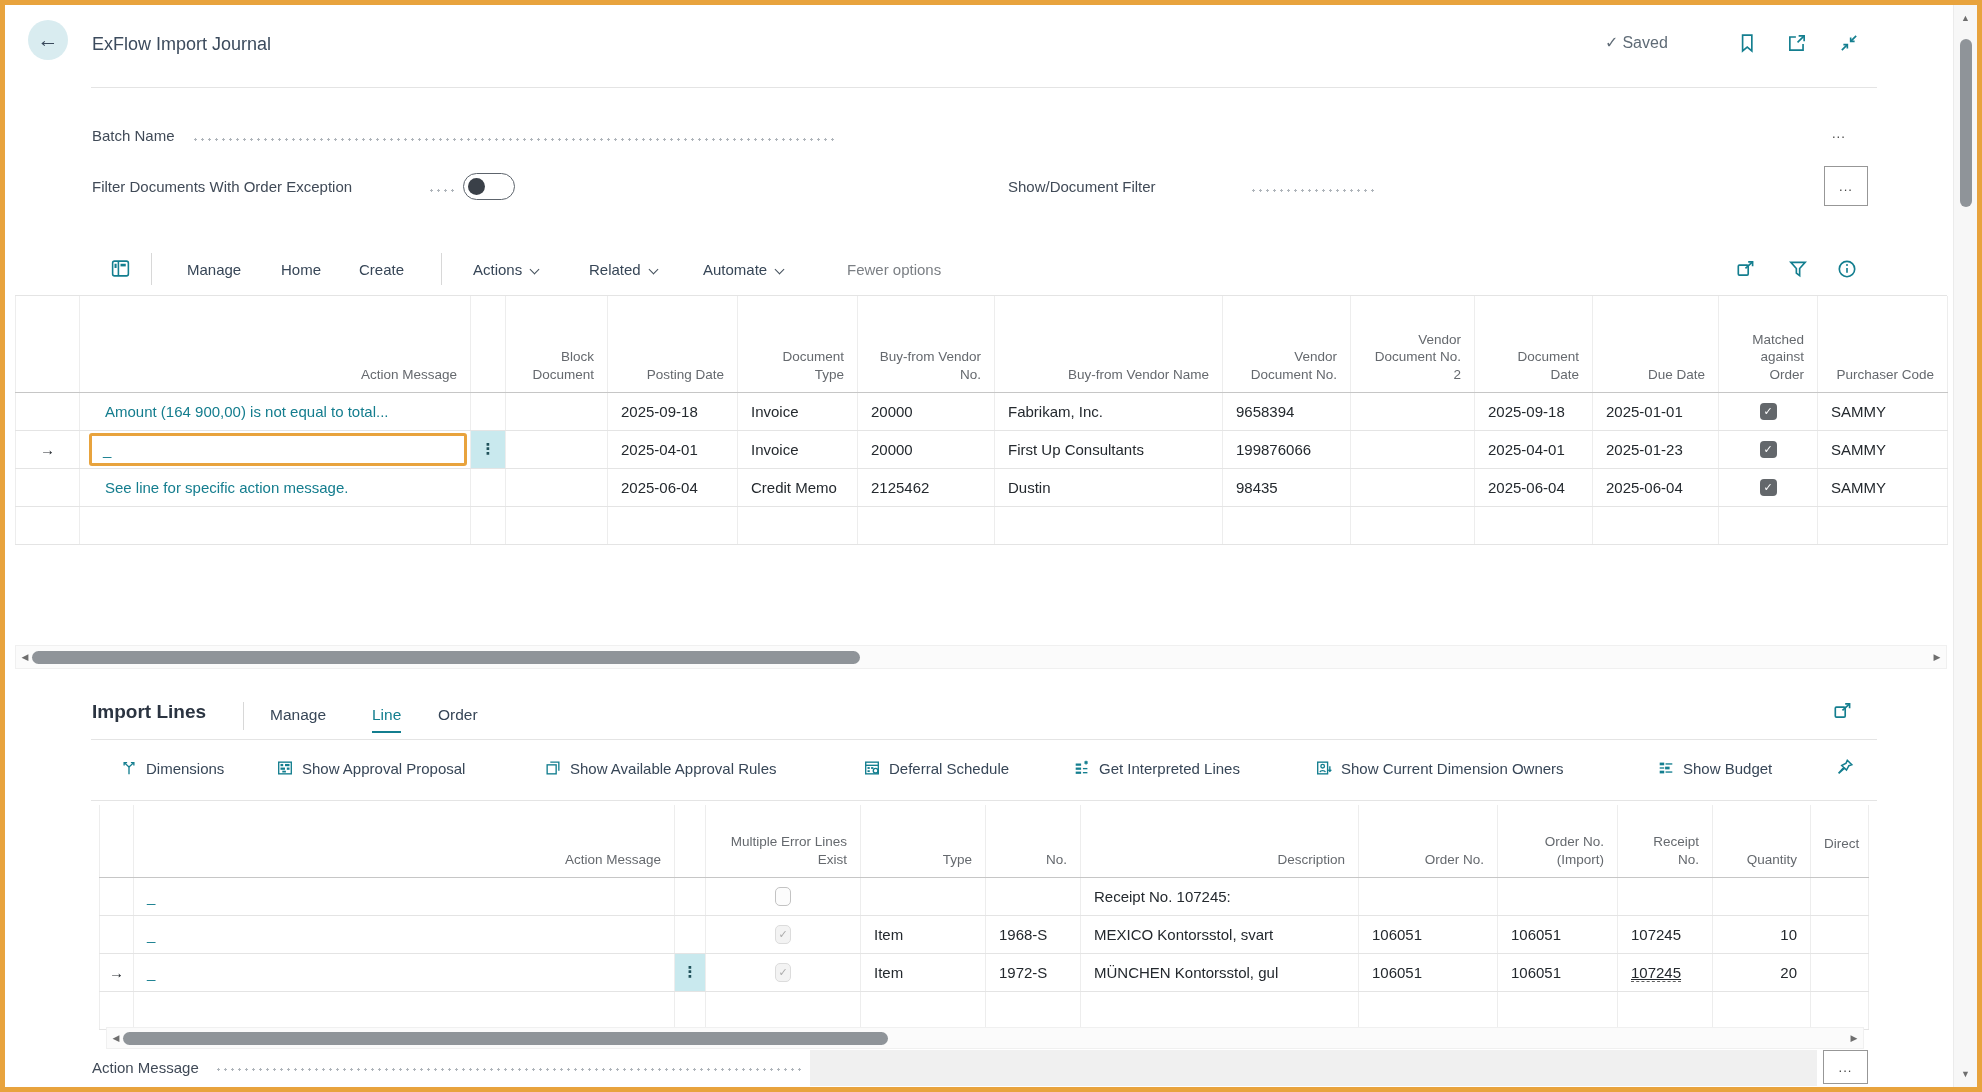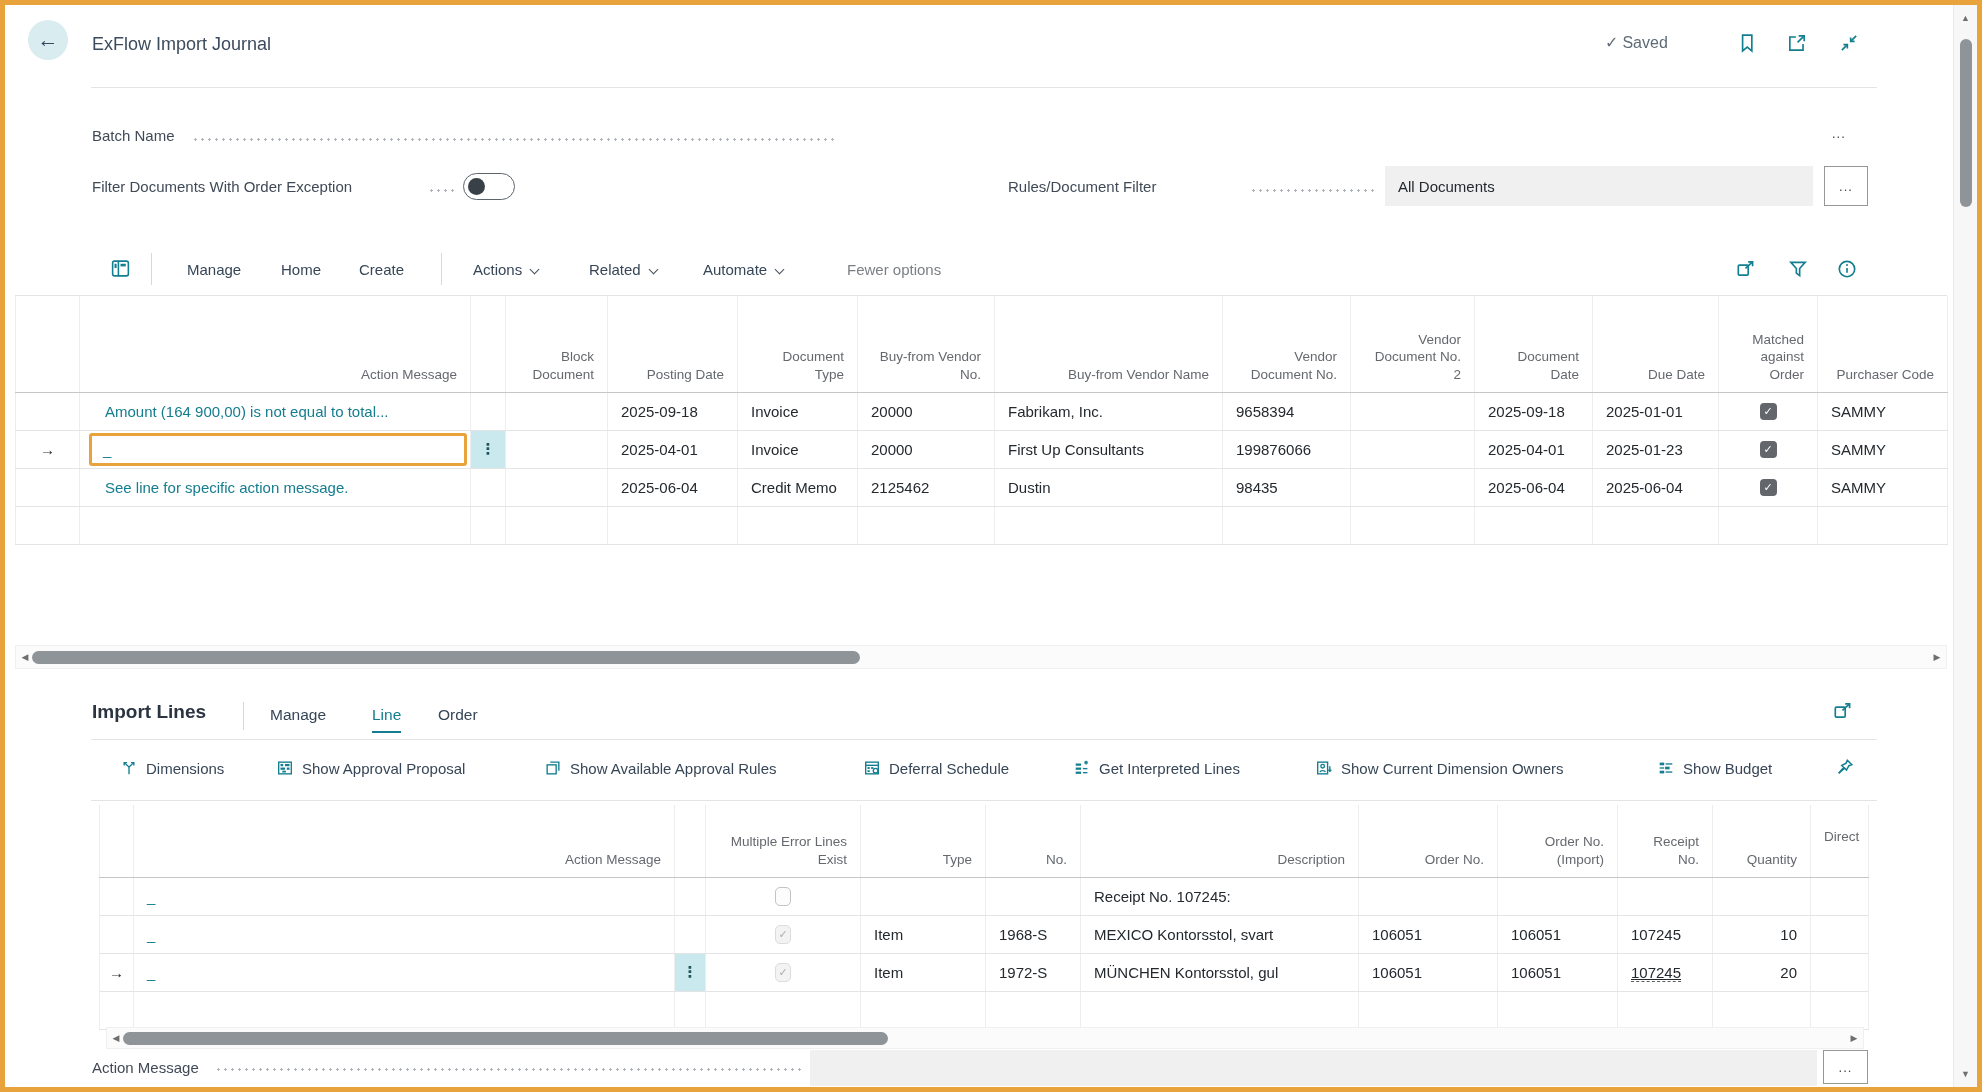--- a/index.html
+++ b/index.html
@@ -56,21 +56,21 @@
   td.selcell { position:relative; padding:0; }
   .sel-box { position:absolute; left:9px; right:3px; top:2px; bottom:2px; border:3px solid #E8A33D;
     border-radius:3px; display:flex; align-items:center; padding-left:11px; background:#fff; }
   .cb { margin:0 auto; display:flex; align-items:center; justify-content:center;
     font-size:11px; font-weight:bold; cursor:pointer; }
   .cb.checked { width:17px; height:17px; border-radius:4px; background:#63676B; color:#fff; }
   .cb.unchecked { width:16px; height:19px; border-radius:5px; background:#FCFCFC; border:1px solid #C3C3C3; }
   .cb.disabled-checked { width:16px; height:19px; border-radius:5px; background:#F3F3F3; border:1px solid #DCDCDC; color:#ABABAB; }
   .num { text-align:right; }
   .th-num { text-align:right; }
-  .th-raised span { display:inline-block; margin-bottom:23px; }
+  .th-raised span { display:inline-block; margin-bottom:16px; }
   .receipt-focus { color:#24292E; text-decoration:underline; border-bottom:1.5px dashed #5F5F5F; cursor:pointer; }
   .pad25 { padding-left:25px !important; }
 
   
   .hscroll { position:absolute; height:24px; background:#FBFBFB; border:1px solid #F0F0F0; }
   .hs-arrow { position:absolute; top:0; width:18px; height:100%; display:flex; align-items:center;
     justify-content:center; color:#6E6E6E; font-size:9px; cursor:pointer; }
   .hs-thumb { position:absolute; top:5px; height:13px; border-radius:7px; background:#8F9499; cursor:grab; }
   .vscroll { position:absolute; left:1953px; top:5px; width:24px; height:1082px; background:#F7F7F7;
     border-left:1px solid #EBEBEB; z-index:40; }
@@ -126,25 +126,22 @@
   <div class="fld-label" style="left:92px; top:127px">Batch Name</div>
   <div class="leader" style="left:192px; top:138px; width:642px"></div>
   <span class="more-inline" style="left:1832px; top:126px">...</span>
 
   <div class="fld-label" style="left:92px; top:178px">Filter Documents With Order Exception</div>
   <div class="leader" style="left:428px; top:189px; width:28px"></div>
   <div class="toggle" style="left:463px; top:173px">
     <div class="knob"></div>
   </div>
 
-  <div class="fld-label" style="left:1008px; top:178px">Rules/Document Filter</div>
+  <div class="fld-label" style="left:1008px; top:178px">Show/Document Filter</div>
   <div class="leader" style="left:1250px; top:189px; width:127px"></div>
-  <div class="grey-field" style="left:1385px; top:166px; width:428px; height:40px">
-    <span>All Documents</span>
-  </div>
   <div class="more-btn" style="left:1824px; top:166px; width:44px; height:40px">...</div>
 
   <div class="tb-icon" style="left:110px">
     <svg class="ticon" width="21" height="21" viewBox="0 0 20 20">
         <rect x="2.5" y="3" width="15" height="14" rx="1.8"></rect>
         <line x1="8" y1="3" x2="8" y2="17"></line>
         <rect x="4.3" y="5.5" width="2" height="4" fill="#137E8F" stroke="none"></rect>
         <rect x="10" y="5.5" width="5" height="2.5" fill="#137E8F" stroke="none"></rect>
       </svg>
   </div>

